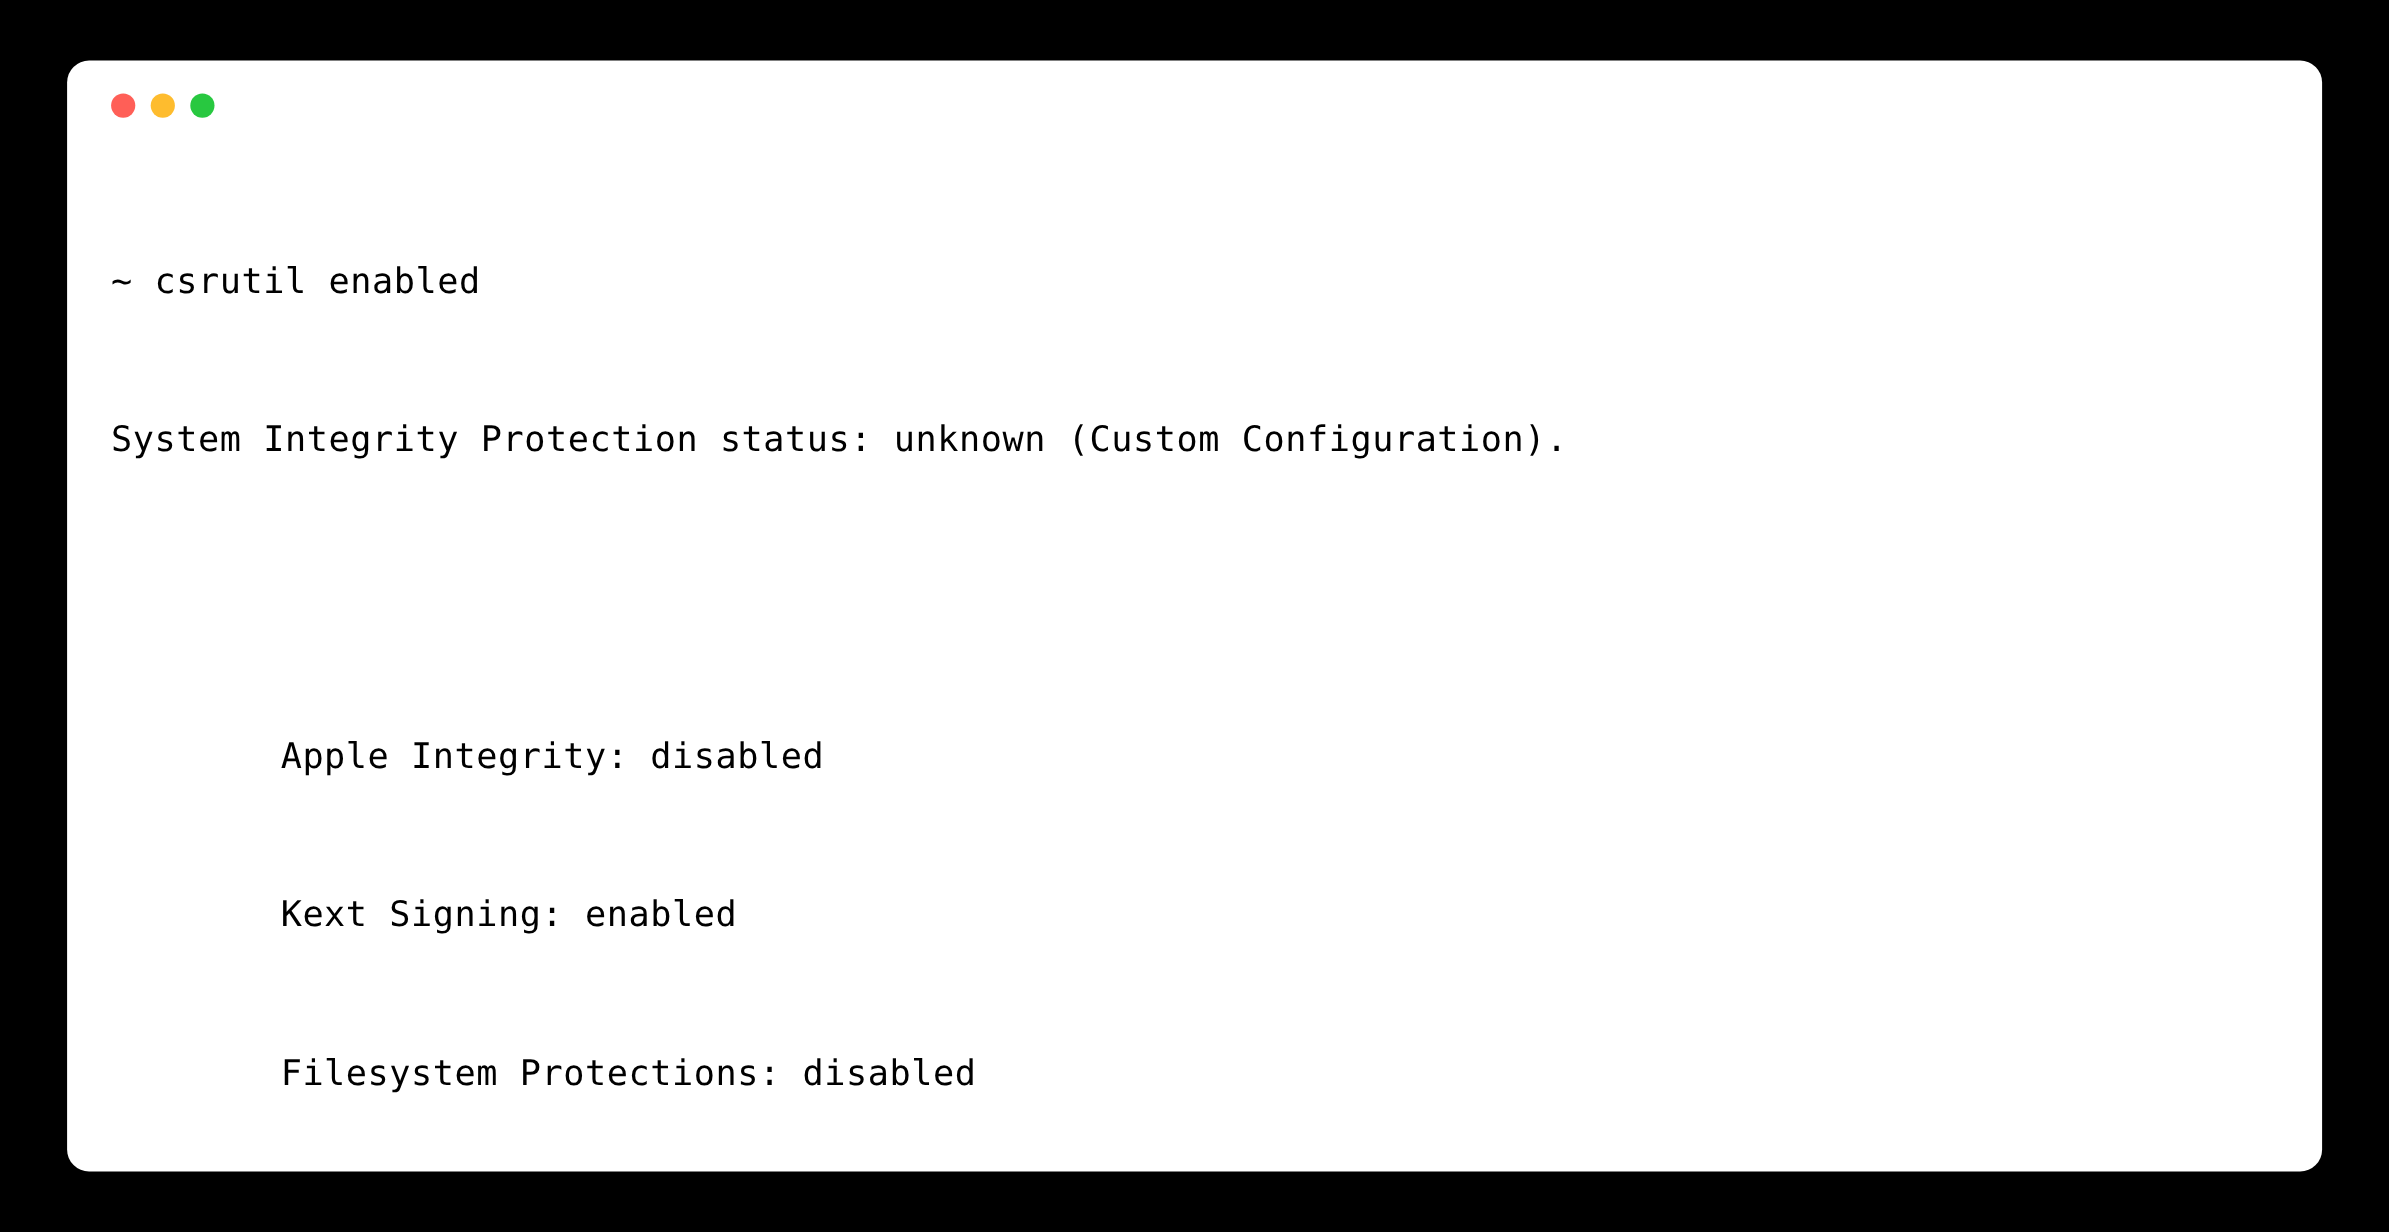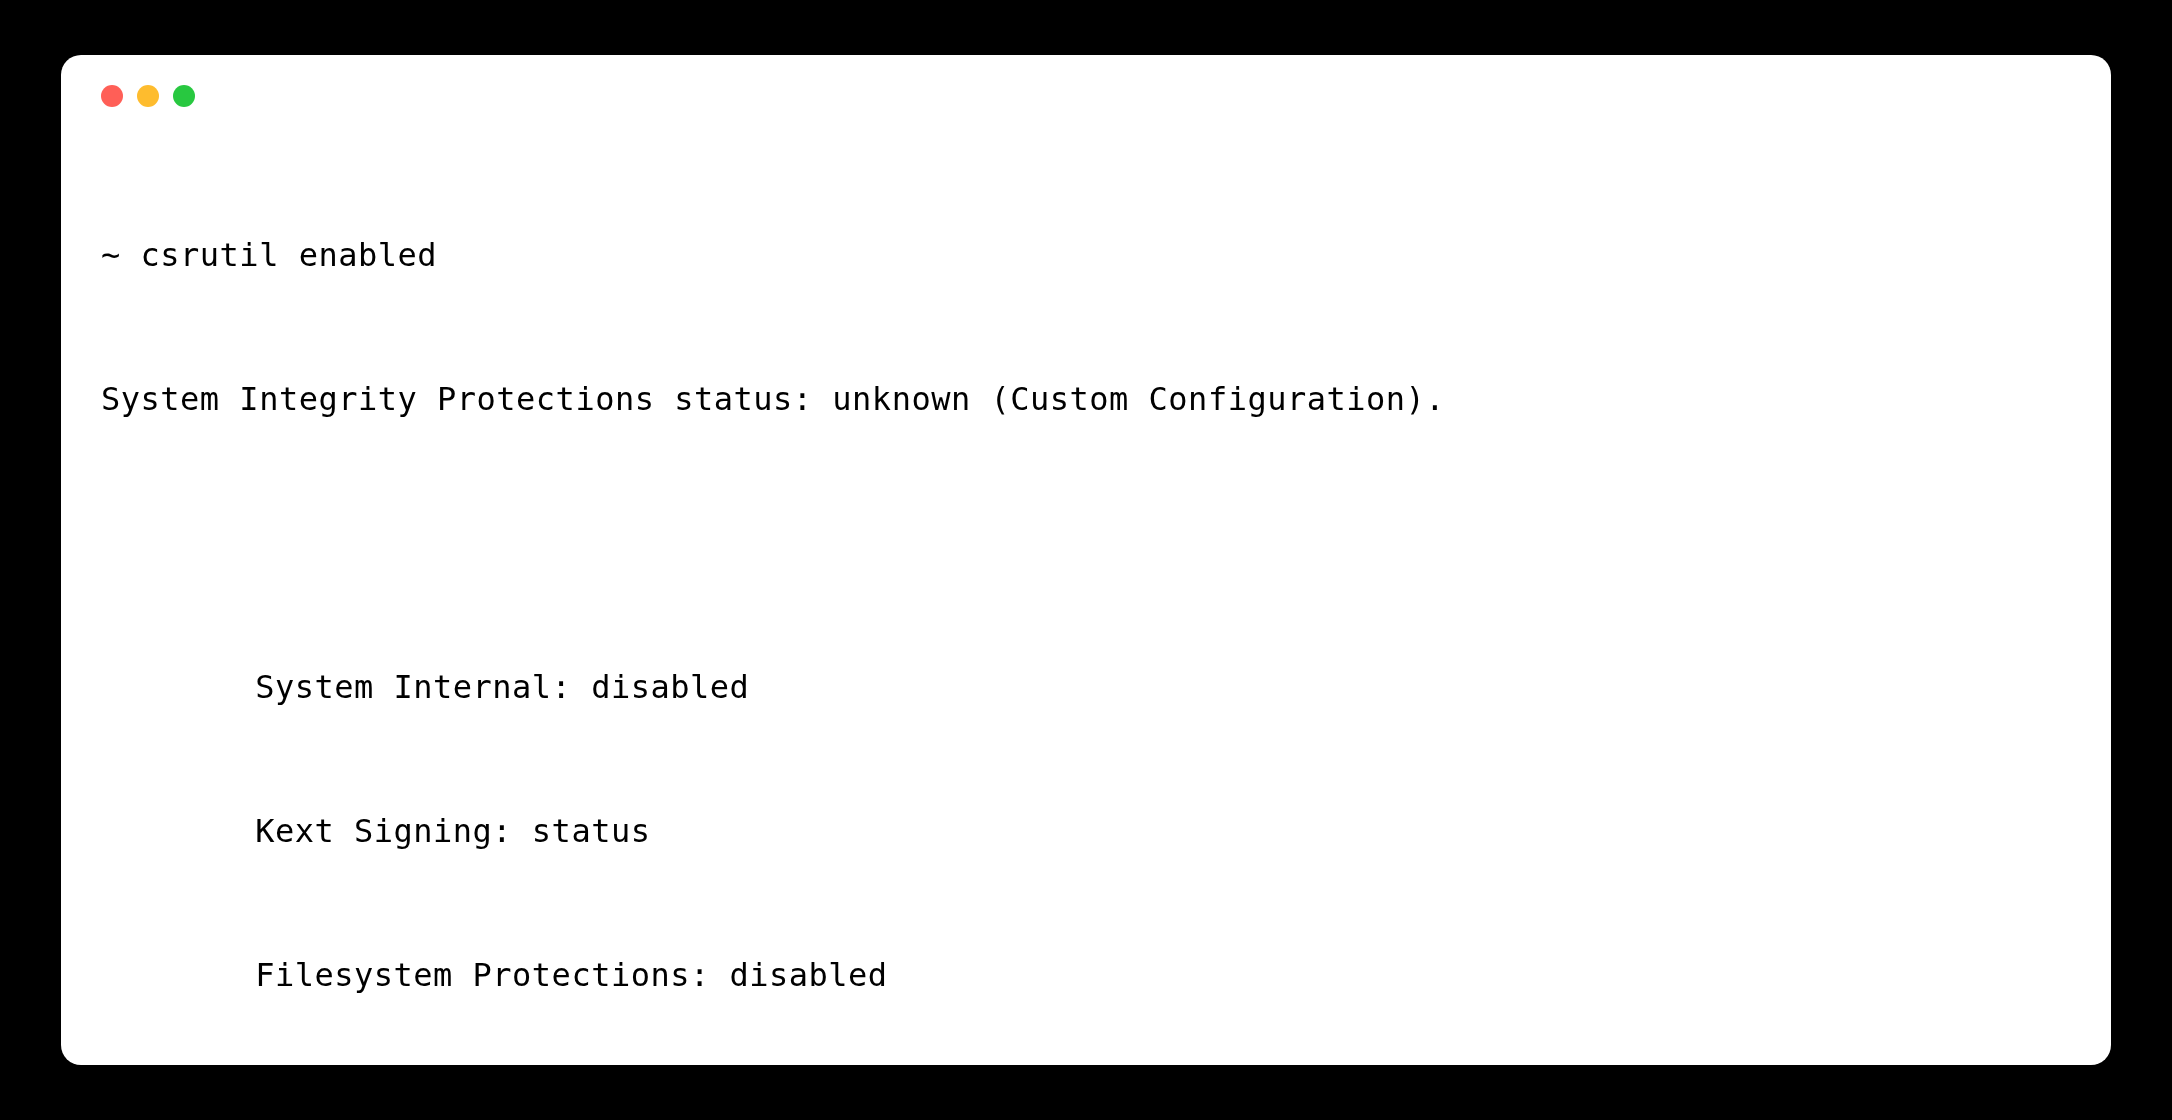--- a/index.html
+++ b/index.html
@@ -59,24 +59,24 @@
 <body>
 
 <div class="terminal-window">
   <div class="traffic-lights">
     <div class="traffic-light tl-close"></div>
     <div class="traffic-light tl-min"></div>
     <div class="traffic-light tl-max"></div>
   </div>
   <div class="terminal-body">
     <div class="prompt-line"><span>~ </span><span>csrutil enabled</span></div>
-    <div>System Integrity Protections status: unknown (Custom Configuration).</div>
+    <div>System Integrity Protection status: unknown (Custom Configuration).</div>
     <div>&nbsp;</div>
-    <div class="config-item">System Internal: disabled</div>
-    <div class="config-item">Kext Signing: status</div>
+    <div class="config-item">Apple Integrity: disabled</div>
+    <div class="config-item">Kext Signing: enabled</div>
     <div class="config-item">Filesystem Protections: disabled</div>
     
     
     
     
     
     
     
     
   </div>

